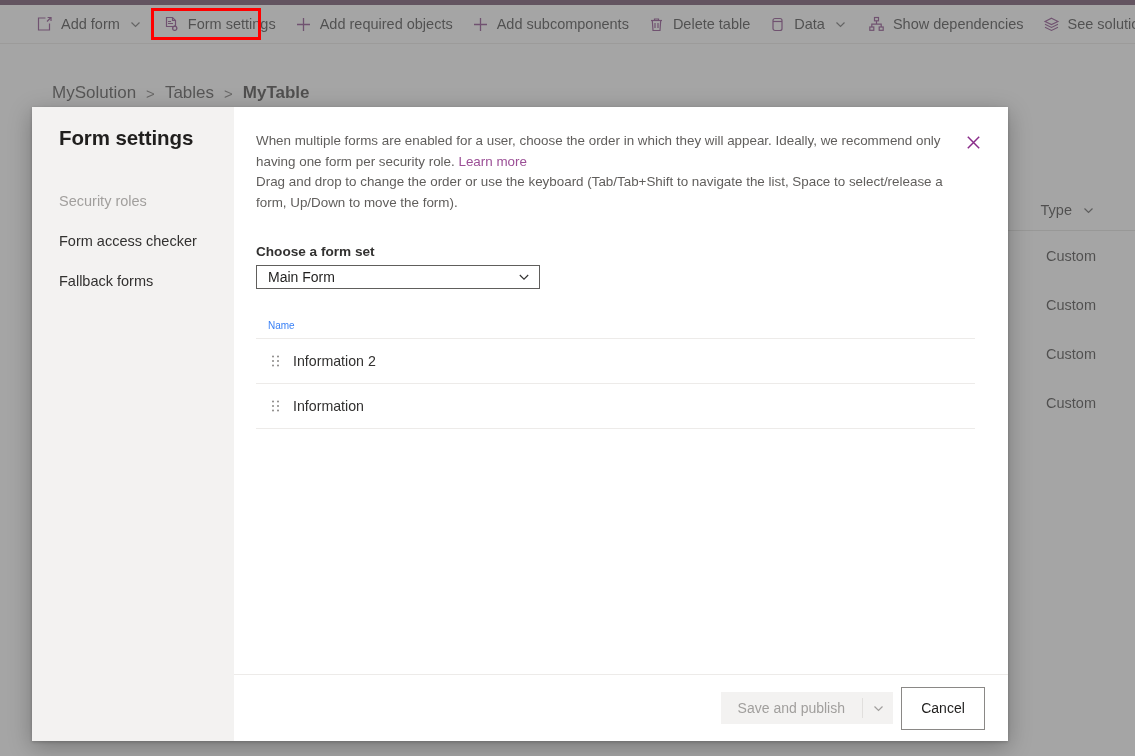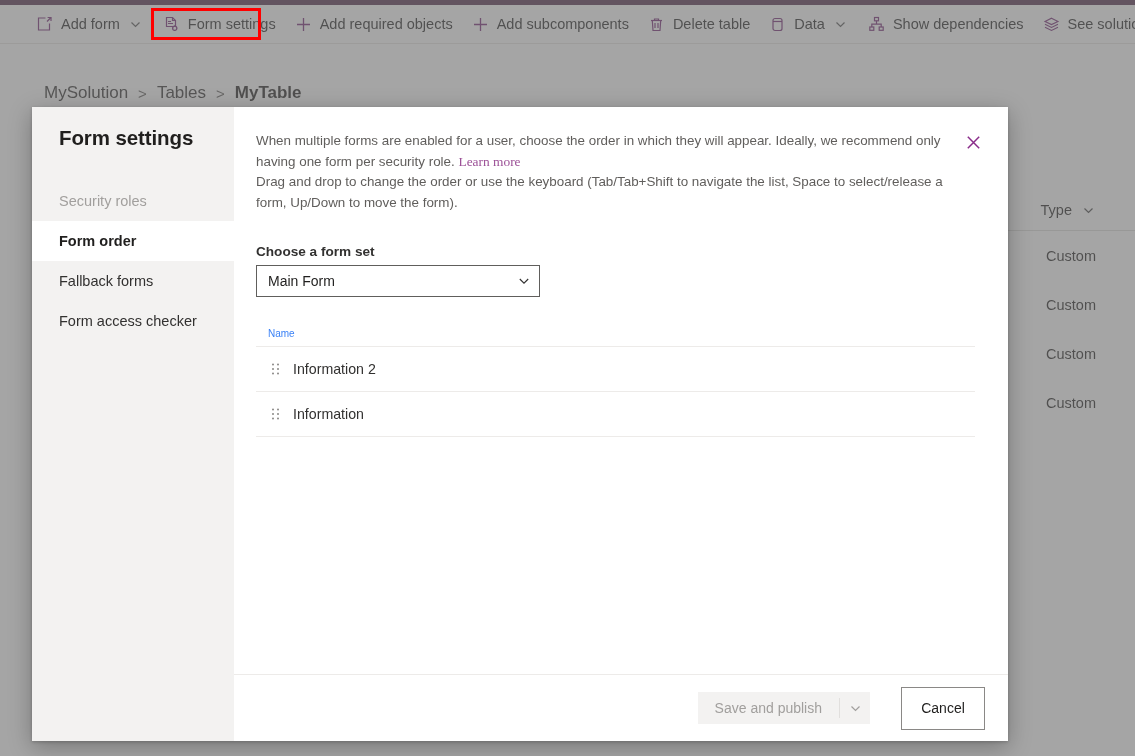--- a/index.html
+++ b/index.html
@@ -56,21 +56,21 @@
     pointer-events: none;
     z-index: 30;
   }
   #command-bar-bottom-border {
     position: absolute; top: 43px; left: 0; width: 1135px; height: 1px;
     background: #e6e4e2;
   }
 
   
   #breadcrumb {
-    position: absolute; top: 83px; left: 44px;
+    position: absolute; top: 83px; left: 52px;
     display: flex; align-items: center;
     font-size: 17px;
     white-space: nowrap;
   }
   .bc-link { color: #323130; cursor: pointer; }
   .bc-sep { color: #605e5c; margin: 0 10px; font-size: 15px; }
   .bc-current { color: #201f1e; font-weight: bold; }
 
   
   #bg-table {
@@ -158,28 +158,28 @@
   #dialog-title {
     font-size: 16px; color: #201f1e; font-weight: bold;
     margin: 0 0 23px 0;
   }
   #dialog-description {
     font-size: 13.4px; color: #605e5c;
     line-height: 20.5px;
     margin: 0 0 0 0;
     max-width: 725px;
   }
-  #learn-more-link { color: #a4373a; color: #9b4f96; cursor: pointer; text-decoration: none; font-family: Liberation Serif, serif; }
+  #learn-more-link { color: #a4373a; color: #9b4f96; cursor: pointer; text-decoration: none; }
 
   #form-set-label {
     font-size: 13.6px; color: #323130; font-weight: bold;
     margin-top: 31px; margin-bottom: 6px;
   }
   #form-set-dropdown {
-    width: 284px; height: 32px;
+    width: 284px; height: 24px;
     border: 1px solid #605e5c;
     background: #ffffff;
     display: flex; align-items: center;
     padding: 0 9px 0 11px;
     font-size: 14px; color: #201f1e;
     cursor: pointer;
     justify-content: space-between;
   }
   #form-set-dropdown .dd-caret {
     color: #323130; display: inline-flex; align-items: center;
@@ -208,21 +208,21 @@
     cursor: grab;
   }
   .drag-handle svg { display: block; }
 
   
   #dialog-footer {
     border-top: 1px solid #edebe9;
     height: 67px;
     display: flex; align-items: center; justify-content: flex-end;
     padding-right: 23px;
-    gap: 31px;
+    gap: 8px;
     background: #ffffff;
   }
   #save-split-button {
     display: flex; align-items: stretch;
     height: 32px;
     background: #f3f2f1;
     border: none;
     cursor: default;
   }
   #save-publish-button {
@@ -402,28 +402,25 @@
 <div id="cmd-form-settings-highlight"></div>
 
 <div id="form-settings-dialog">
 
   <div id="dialog-sidebar">
     <div id="dialog-sidebar-title">Form settings</div>
 
     <div class="nav-item disabled">
       <span>Security roles</span>
     </div>
-    <div class="nav-item selected">
-      <span>Form order</span>
+    <div class="nav-item">
+      <span>Form access checker</span>
     </div>
     <div class="nav-item">
       <span>Fallback forms</span>
-    </div>
-    <div class="nav-item">
-      <span>Form access checker</span>
     </div>
   </div>
 
   <div id="dialog-main">
 
     <button id="dialog-close-button">
       <svg width="17" height="17" viewBox="0 0 17 17" fill="none" stroke="currentColor" stroke-width="1.5">
         <path d="M2.8 2.8 14.2 14.2M14.2 2.8 2.8 14.2"></path>
       </svg>
     </button>

